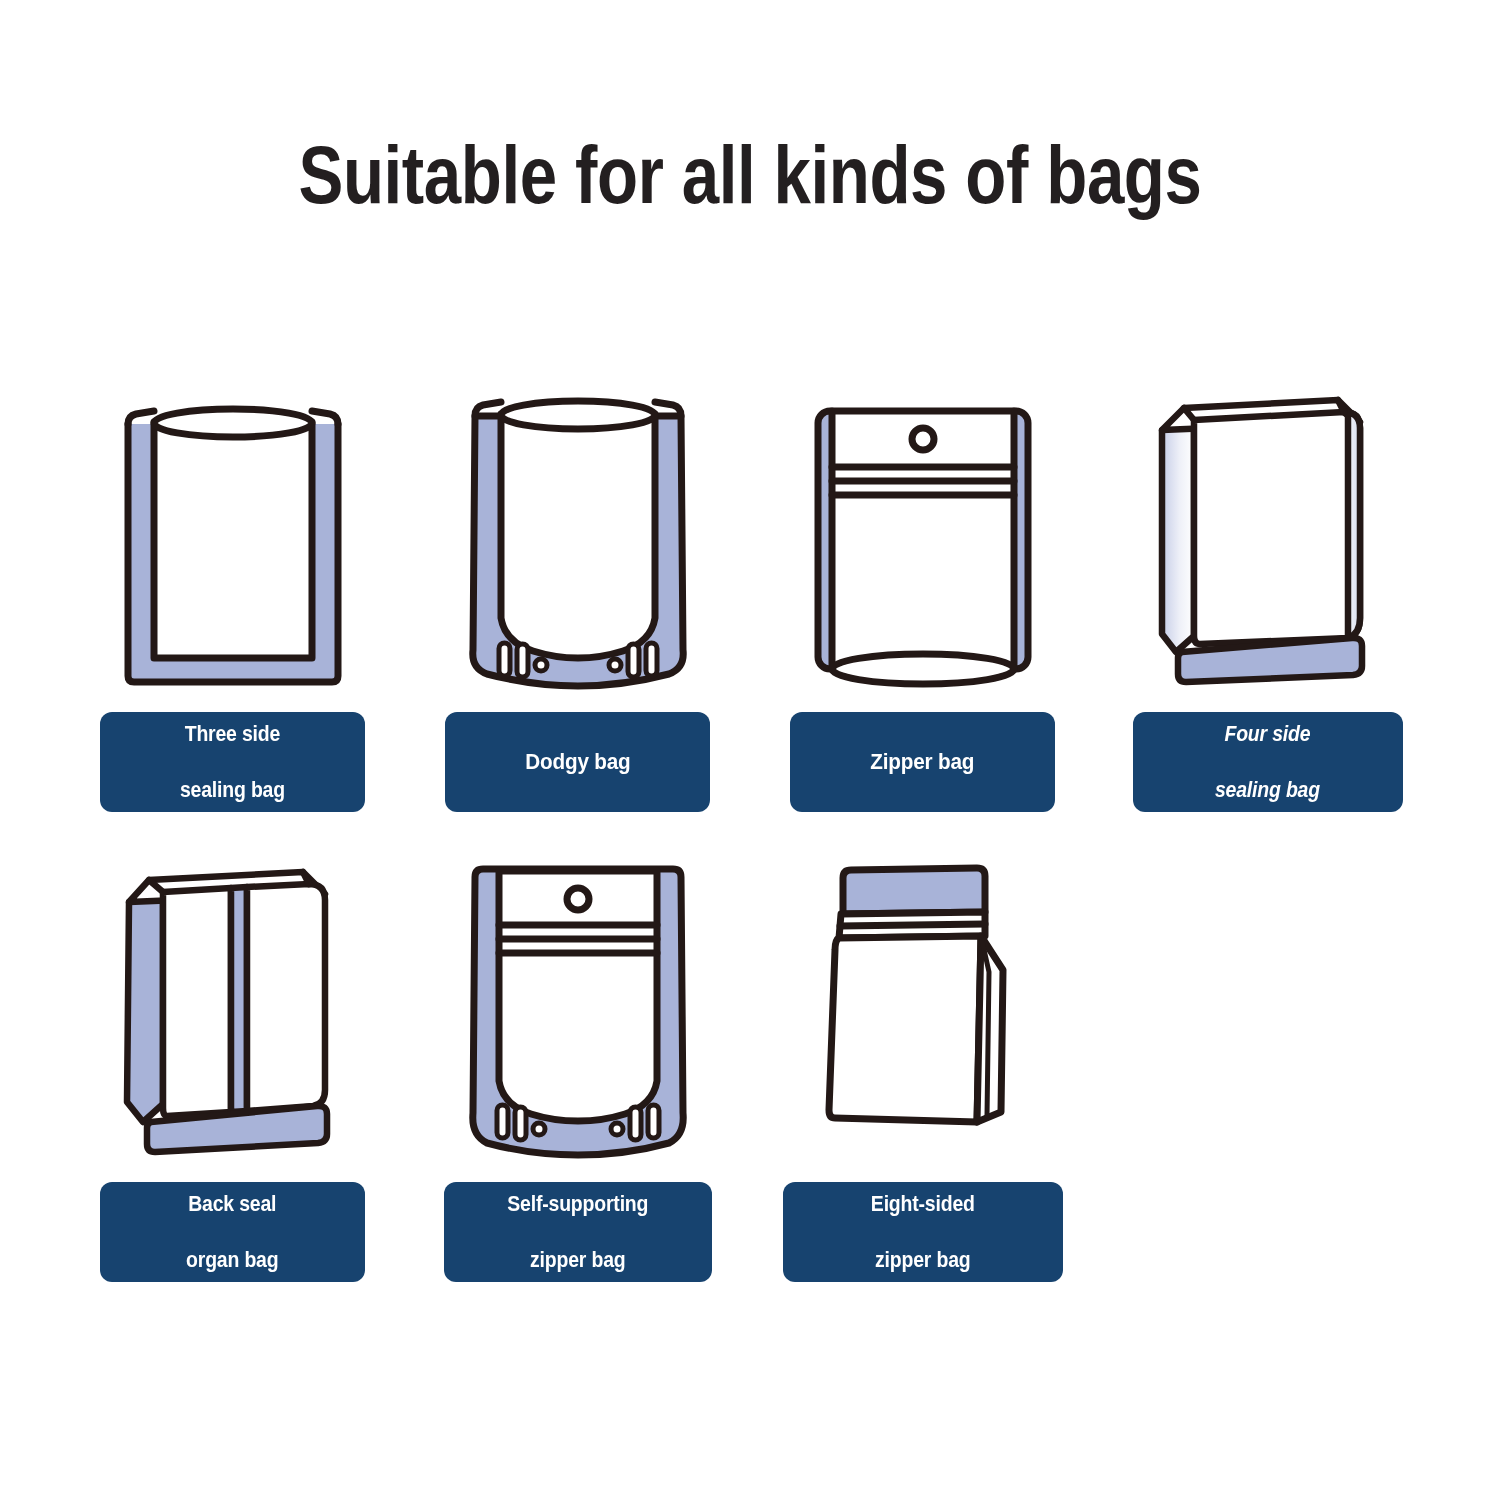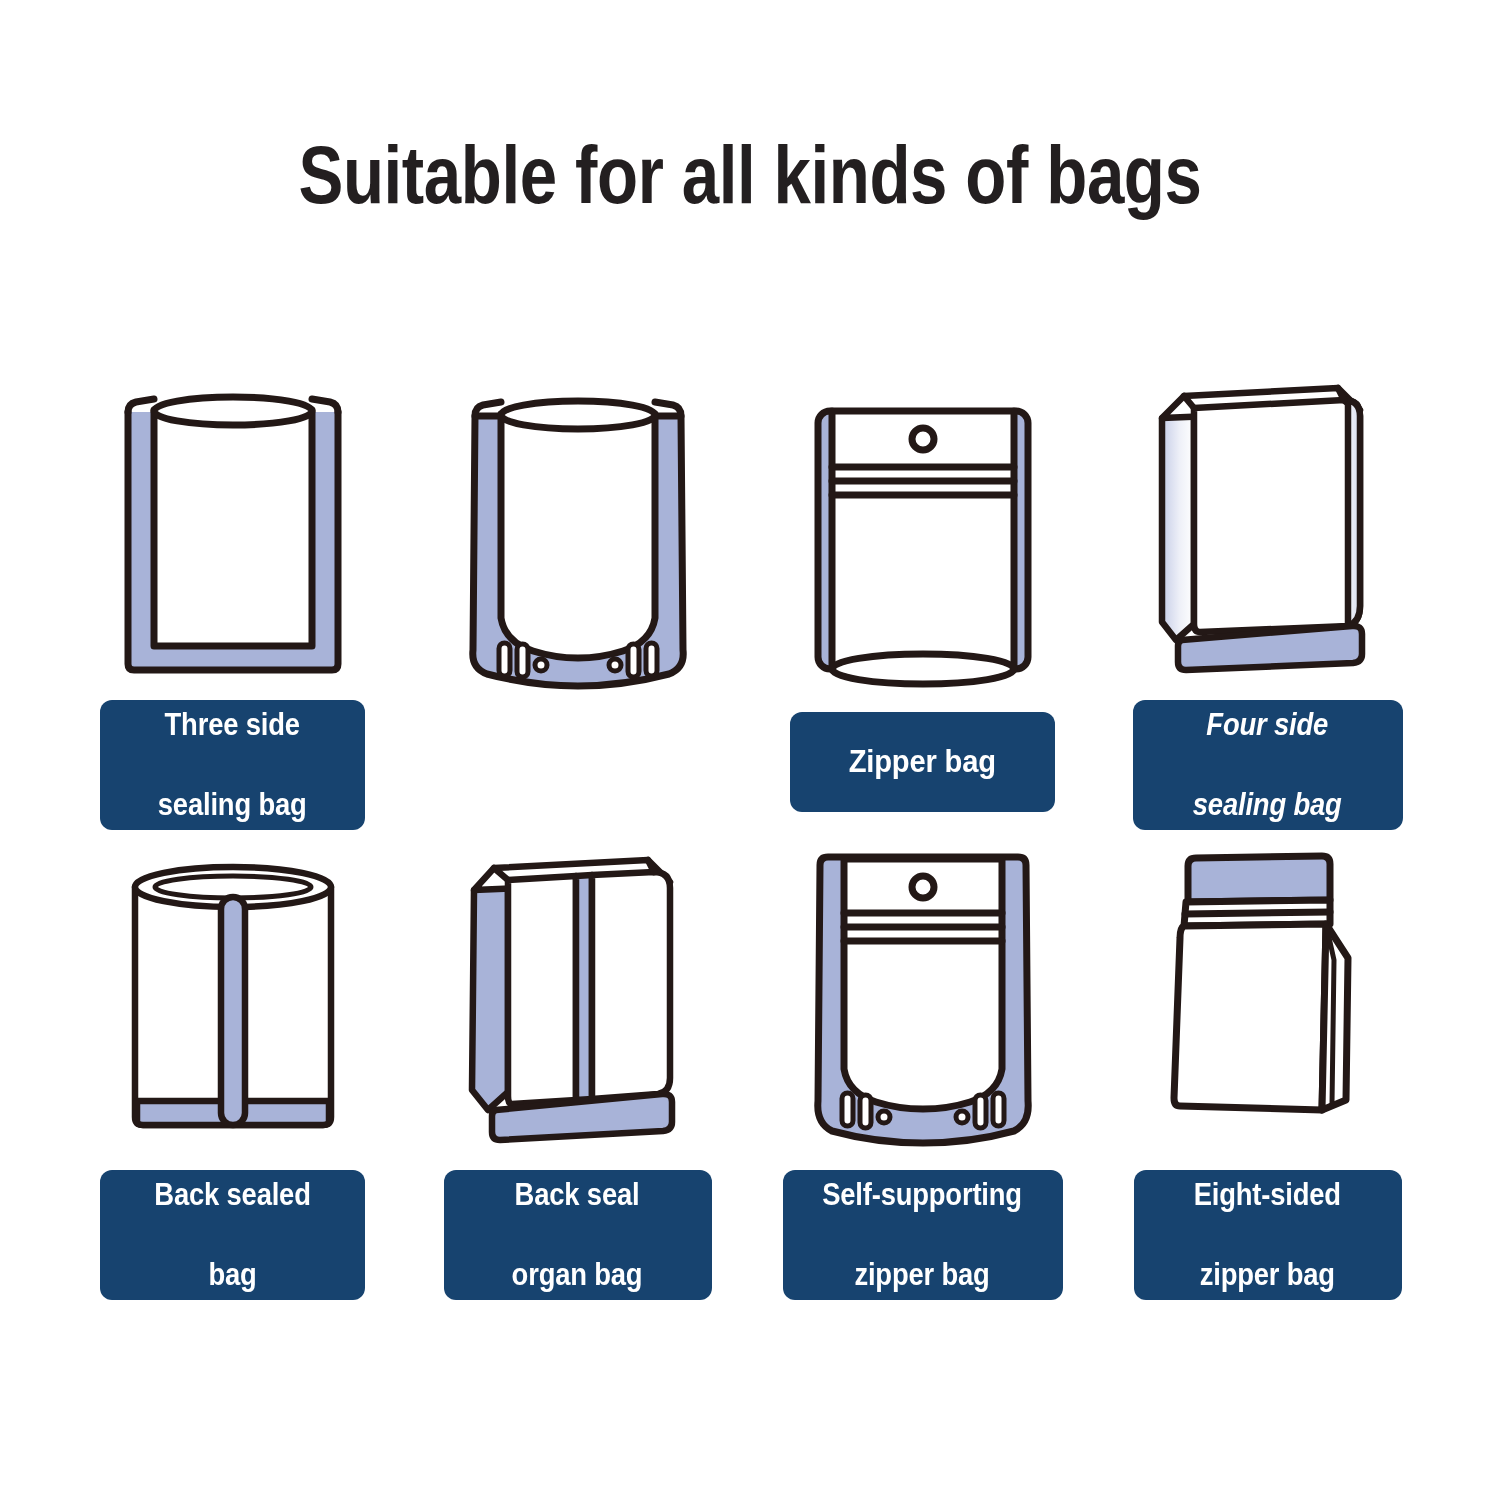--- a/index.html
+++ b/index.html
@@ -78,21 +78,21 @@
     width: 265px;
     min-height: 100px;
     border-radius: 12px;
     background: #17436f;
     color: #ffffff;
     display: flex;
     align-items: center;
     justify-content: center;
     text-align: center;
     font-weight: 700;
-    font-size: 31px;
+    font-size: 22px;
     line-height: 1.28;
     padding: 8px 12px;
     box-sizing: border-box;
     letter-spacing: -0.2px;
   }
   .label span { display: block; transform: scaleX(0.94); }
 
   
   .cell:nth-child(7) .label { width: 280px; justify-content: center; }
   .cell:nth-child(8) .label { width: 268px; }
@@ -145,20 +145,23 @@
 
             <rect x="36" y="253" width="11" height="33" rx="5.5" fill="#ffffff" stroke-width="5"></rect>
             <rect x="54" y="254" width="11" height="33" rx="5.5" fill="#ffffff" stroke-width="5"></rect>
             <circle cx="78" cy="275" r="6" fill="#ffffff" stroke-width="5"></circle>
 
             <circle cx="152" cy="275" r="6" fill="#ffffff" stroke-width="5"></circle>
             <rect x="165" y="254" width="11" height="33" rx="5.5" fill="#ffffff" stroke-width="5"></rect>
             <rect x="183" y="253" width="11" height="33" rx="5.5" fill="#ffffff" stroke-width="5"></rect>
           </g>
         </svg>
+      </div>
+      <div class="label">
+        <span>Dodgy bag</span>
       </div>
     </div>
 
     <div class="cell">
       <div class="art">
         <svg width="230" height="295" viewBox="0 0 230 295">
           <g stroke="#231816" stroke-width="7" stroke-linejoin="round" stroke-linecap="round">
 
             <rect x="10" y="16" width="24" height="258" rx="12" fill="#a8b3d8"></rect>
             <rect x="196" y="16" width="24" height="258" rx="12" fill="#a8b3d8"></rect>
@@ -214,44 +217,20 @@
         </svg>
       </div>
       <div class="label">
         <span>
           <span>Four side</span><br>
           <span>sealing bag</span>
         </span>
       </div>
     </div>
 
-    <div class="cell">
-      <div class="art">
-        <svg width="220" height="295" viewBox="0 0 220 295">
-          <g stroke="#231816" stroke-width="6.5" stroke-linejoin="round" stroke-linecap="round">
-
-            <path d="M12 34 L12 264 Q12 272 20 272 L200 272 Q208 272 208 264 L208 34 Z" fill="#ffffff"></path>
-
-            <ellipse cx="110" cy="34" rx="98" ry="20" fill="#ffffff"></ellipse>
-
-            <ellipse cx="110" cy="34" rx="78" ry="11" fill="#ffffff" stroke-width="5"></ellipse>
-
-            <path d="M14 248 L206 248 L206 268 Q206 272 200 272 L20 272 Q14 272 14 268 Z" fill="#a8b3d8"></path>
-
-            <rect x="98" y="44" width="24" height="228" rx="12" fill="#a8b3d8"></rect>
-          </g>
-        </svg>
-      </div>
-      <div class="label">
-        <span>
-          <span>Back sealed</span><br>
-          <span>bag</span>
-        </span>
-      </div>
-    </div>
 
     <div class="cell">
       <div class="art">
         <svg width="240" height="300" viewBox="0 0 240 300">
           <g stroke="#231816" stroke-width="6.5" stroke-linejoin="round" stroke-linecap="round">
 
             <path d="M16 42 L14 242 L30 262 L50 244 L50 32 Z" fill="#a8b3d8"></path>
 
             <path d="M16 42 L36 20 L190 12 L212 34 Z" fill="#ffffff"></path>
 

